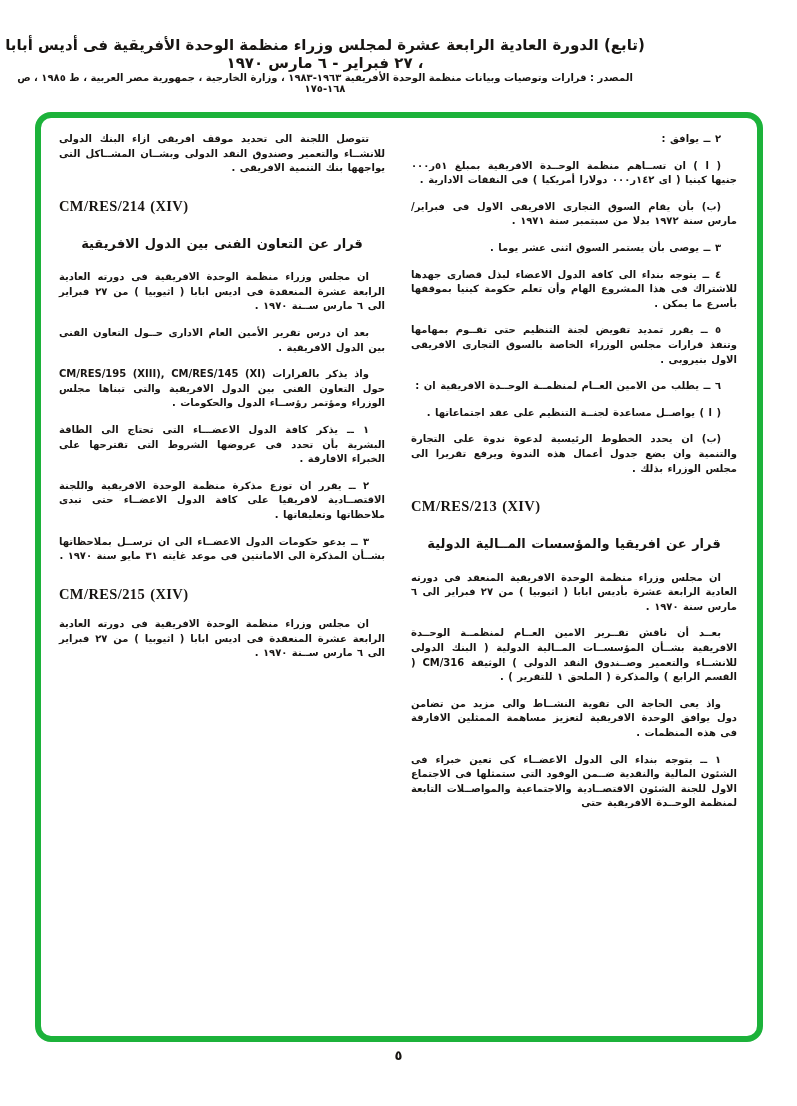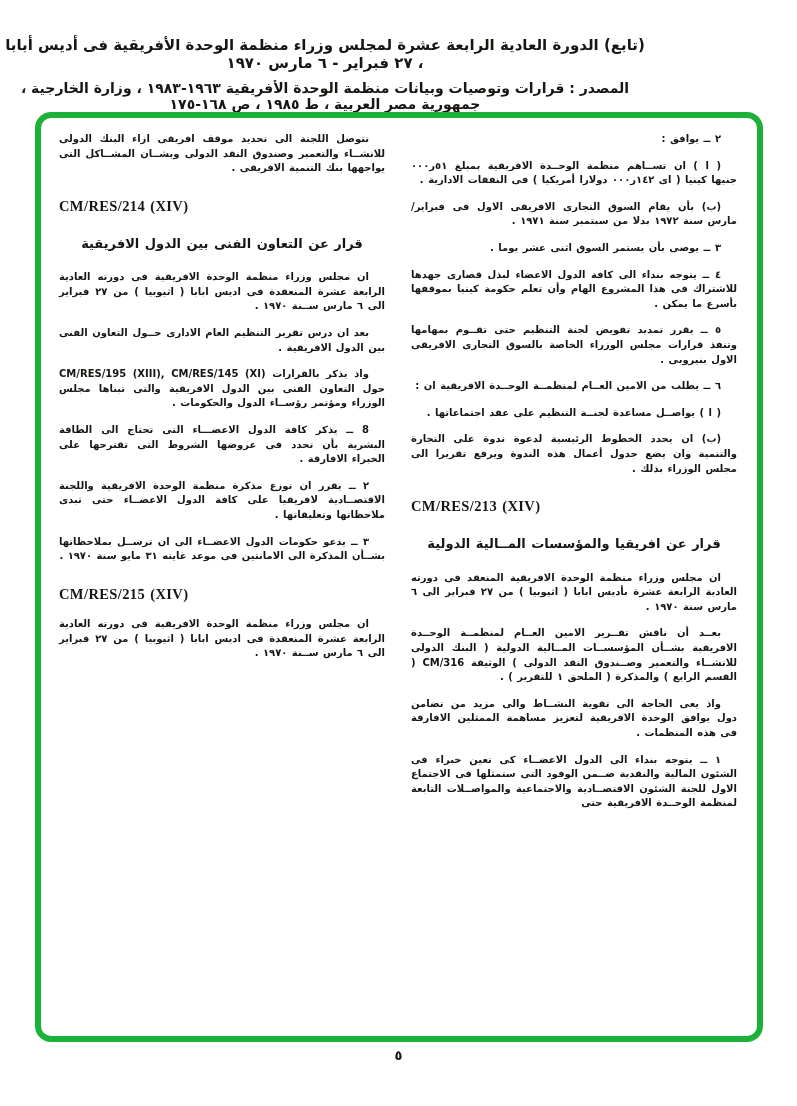--- a/index.html
+++ b/index.html
@@ -7,21 +7,21 @@
     width:797px; height:1106px; position:relative;
     background:#ffffff; color:#181512;
     font-family:"DejaVu Sans", sans-serif;
     overflow:hidden;
   }
   .header {
     position:absolute; top:36px; left:0; width:650px;
     text-align:center; direction:rtl;
   }
   .header-line1 { font-size:15px; font-weight:bold; letter-spacing:0px; }
-  .header-line2 { font-size:14px; font-weight:bold; margin-top:8px; }
+  .header-line2 { font-size:10px; font-weight:bold; }
   .frame {
     position:absolute; left:35px; top:112px; width:728px; height:930px;
     box-sizing:border-box; border:6px solid #1cb23a; border-radius:16px;
     padding:14px 20px 8px 18px;
     display:flex; flex-direction:row; direction:rtl; gap:26px;
     overflow:hidden; background:#ffffff;
   }
   .col { width:331px; direction:rtl; }
   .para {
     font-size:10px; font-weight:bold; line-height:1.46;
@@ -67,23 +67,23 @@
       <p class="para body">ان مجلس وزراء منظمة الوحدة الافريقية المنعقد فى دورته العادية الرابعة عشرة بأديس ابابا ( اثيوبيا ) من ٢٧ فبراير الى ٦ مارس سنة ١٩٧٠ .</p>
       <p class="para body">بعــد أن ناقش تقــرير الامين العــام لمنظمــة الوحــدة الافريقية بشــأن المؤسســات المــالية الدولية ( البنك الدولى للانشــاء والتعمير وصــندوق النقد الدولى ) الوثيقة CM/316 ( القسم الرابع ) والمذكرة ( الملحق ١ للتقرير ) .</p>
       <p class="para body">واذ يعى الحاجة الى تقوية النشــاط والى مزيد من تضامن دول يوافق الوحدة الافريقية لتعزيز مساهمة الممثلين الافارقة فى هذه المنظمات .</p>
       <p class="para body">١ ــ يتوجه بنداء الى الدول الاعضــاء كى تعين خبراء فى الشئون المالية والنقدية ضــمن الوفود التى ستمثلها فى الاجتماع الاول للجنة الشئون الاقتصــادية والاجتماعية والمواصــلات التابعة لمنظمة الوحــدة الافريقية حتى</p>
     </div>
   <div class="col">
       <p class="para body">تتوصل اللجنة الى تحديد موقف افريقى ازاء البنك الدولى للانشــاء والتعمير وصندوق النقد الدولى وبشــان المشــاكل التى يواجهها بنك التنمية الافريقى .</p>
       <p class="para ref">CM/RES/214 (XIV)</p>
       <p class="para title">قرار عن التعاون الفنى بين الدول الافريقية</p>
       <p class="para body">ان مجلس وزراء منظمة الوحدة الافريقية فى دورته العادية الرابعة عشرة المنعقدة فى اديس ابابا ( اثيوبيا ) من ٢٧ فبراير الى ٦ مارس ســنة ١٩٧٠ .</p>
-      <p class="para body">بعد ان درس تقرير التنظيم العام الادارى حــول التعاون الفنى بين الدول الافريقية .</p>
+      <p class="para body">بعد ان درس تقرير الأمين العام الادارى حــول التعاون الفنى بين الدول الافريقية .</p>
       <p class="para body">واذ يذكر بالقرارات CM/RES/195 (XIII), CM/RES/145 (XI) حول التعاون الفنى بين الدول الافريقية والتى تبناها مجلس الوزراء ومؤتمر رؤســاء الدول والحكومات .</p>
-      <p class="para body">8 ــ يذكر كافة الدول الاعضـــاء التى تحتاج الى الطاقة البشرية بأن تحدد فى عروضها الشروط التى تقترحها على الخبراء الافارقة .</p>
+      <p class="para body">١ ــ يذكر كافة الدول الاعضـــاء التى تحتاج الى الطاقة البشرية بأن تحدد فى عروضها الشروط التى تقترحها على الخبراء الافارقة .</p>
       <p class="para body">٢ ــ يقرر ان توزع مذكرة منظمة الوحدة الافريقية واللجنة الاقتصــادية لافريقيا على كافة الدول الاعضــاء حتى تبدى ملاحظاتها وتعليقاتها .</p>
       <p class="para body">٣ ــ يدعو حكومات الدول الاعضــاء الى ان ترســل بملاحظاتها بشــأن المذكرة الى الامانتين فى موعد غايته ٣١ مايو سنة ١٩٧٠ .</p>
       <p class="para ref">CM/RES/215 (XIV)</p>
       <p class="para body">ان مجلس وزراء منظمة الوحدة الافريقية فى دورته العادية الرابعة عشرة المنعقدة فى اديس ابابا ( اثيوبيا ) من ٢٧ فبراير الى ٦ مارس ســنة ١٩٧٠ .</p>
     </div>
 </div>
 
 <div class="pagenum">٥</div>
 
 </body></html>

